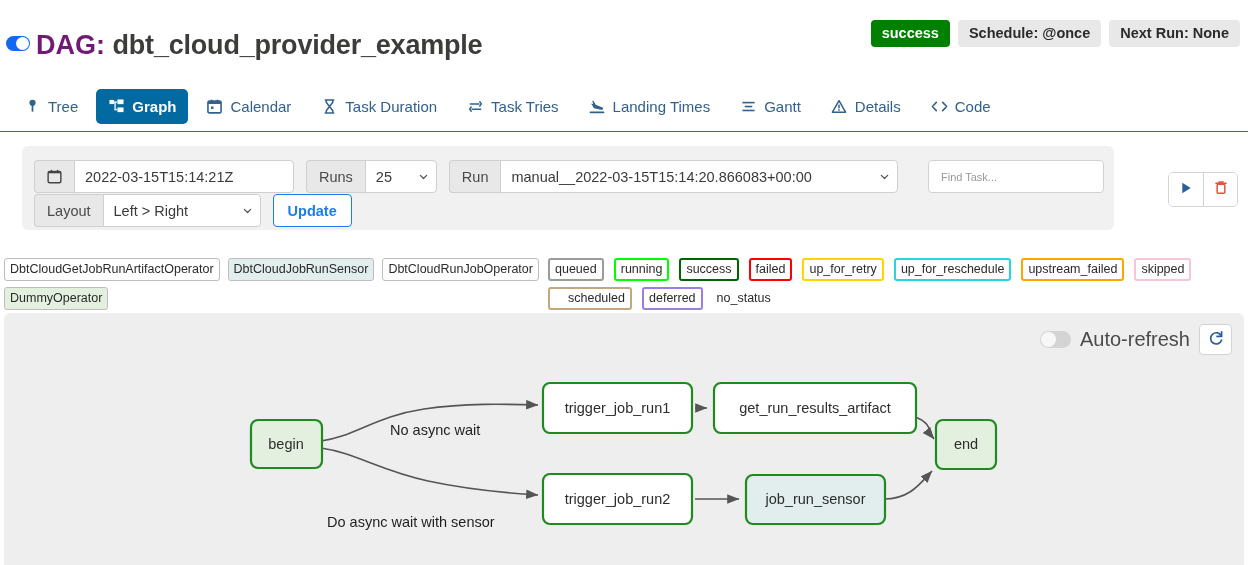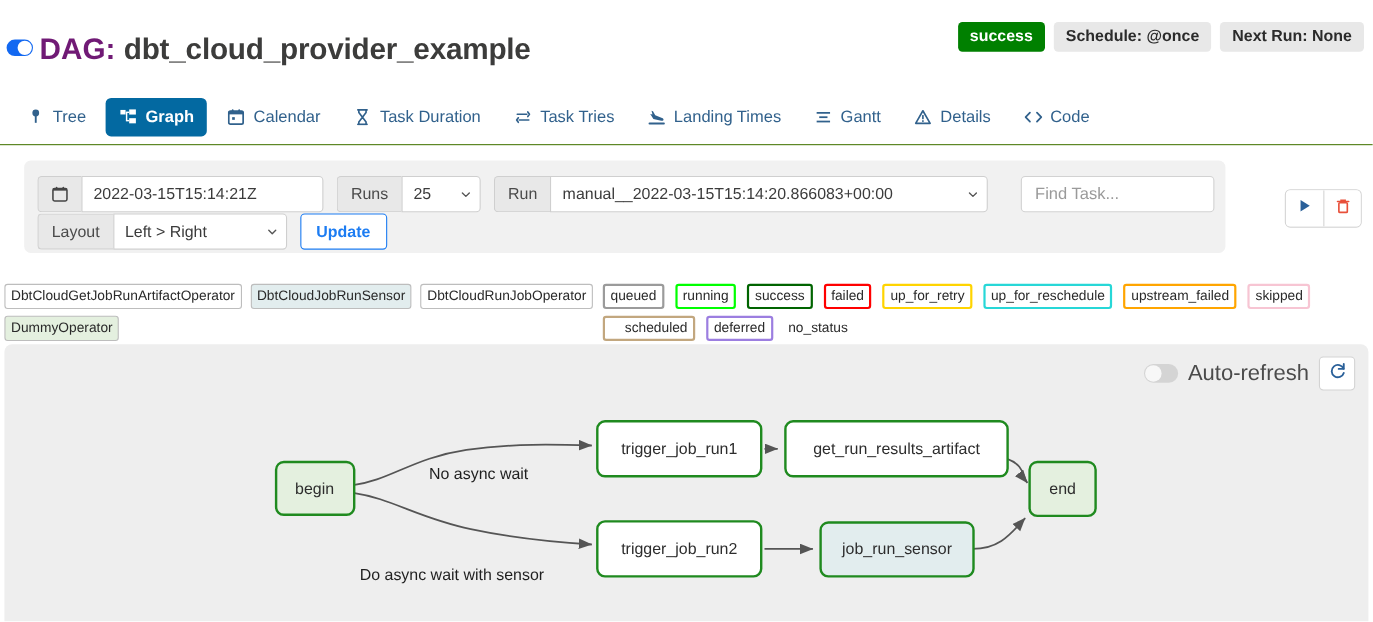--- a/index.html
+++ b/index.html
@@ -112,21 +112,21 @@
   .gap { width: 12px; }
   .update-btn {
     height: 33px; border: 1px solid #1c7cf2; border-radius: 4px;
     background: #ffffff; color: #1c7cf2; font-size: 14.5px; font-weight: bold;
     padding: 0 14px; display: flex; align-items: center; cursor: pointer;
     font-family: "Liberation Sans", sans-serif;
   }
   .find-task {
     position: absolute; right: 10px; top: 14px;
     width: 176px; height: 33px; border: 1px solid #d2d2d2; border-radius: 4px;
-    background: #ffffff; font-size: 15px; color: #9a9a9a;
+    background: #ffffff; font-size: 11px; color: #9a9a9a;
     display: flex; align-items: center; padding: 0 12px;
   }
 
   
   .legend-ops {
     position: absolute; left: 4px; top: 258px; width: 540px;
     display: flex; flex-wrap: wrap; gap: 6px 8px;
   }
   .legend-states {
     position: absolute; left: 548px; top: 258px; width: 696px;

